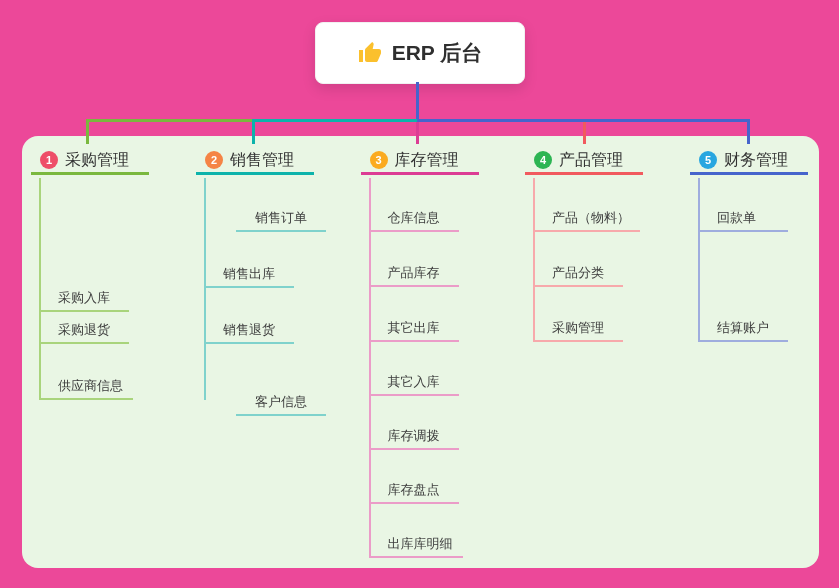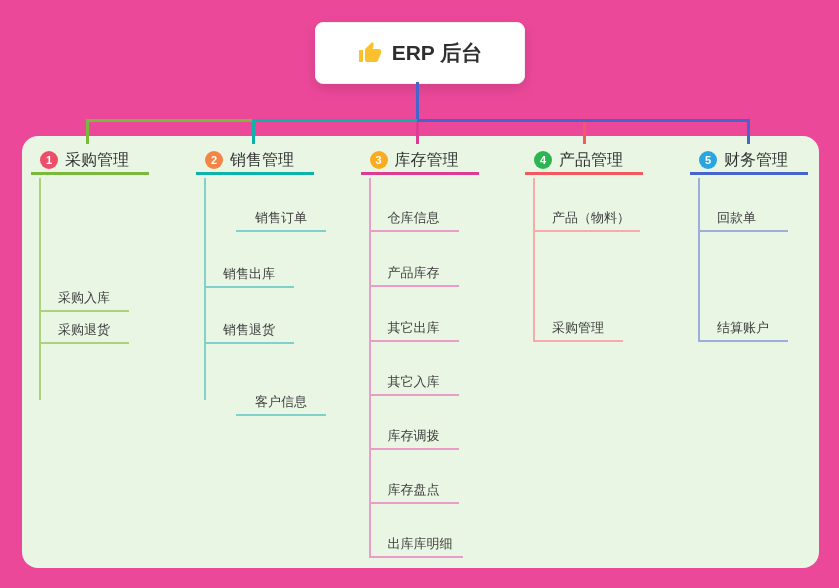--- a/index.html
+++ b/index.html
@@ -50,20 +50,21 @@
     <div style="position: absolute; left: 416px; top: 122px; width: 3px; height: 22px; background: rgb(220, 60, 148); z-index: 1;"></div>
     <div style="position: absolute; left: 583px; top: 122px; width: 3px; height: 22px; background: rgb(241, 90, 94); z-index: 1;"></div>
     <div style="position: absolute; left: 747px; top: 119px; width: 3px; height: 25px; background: rgb(70, 100, 204); z-index: 1;"></div>
     <div class="branch-header" style="left: 31px; top: 148px; width: 118px; height: 27px; border-bottom: 3px solid rgb(122, 184, 62); z-index: 2;">
       <span class="num-badge" style="background: rgb(238, 78, 104);">1</span>
       <span>采购管理</span>
     </div>
     <div style="position: absolute; left: 39px; top: 178px; width: 2px; height: 222px; background: rgb(169, 212, 124); z-index: 1;"></div>
     <div class="child-item" style="left: 39px; top: 259px; border-bottom: 2px solid rgb(169, 212, 124); z-index: 2; margin-top: 24px;">采购入库</div>
     <div class="child-item" style="left: 39px; top: 315px; border-bottom: 2px solid rgb(169, 212, 124); z-index: 2;">采购退货</div>
+    <div class="child-item" style="left: 39px; top: 371px; border-bottom: 2px solid rgb(169, 212, 124); z-index: 2;">供应商信息</div>
     <div class="branch-header" style="left: 196px; top: 148px; width: 118px; height: 27px; border-bottom: 3px solid rgb(13, 179, 171); z-index: 2;">
       <span class="num-badge" style="background: rgb(245, 132, 69);">2</span>
       <span>销售管理</span>
     </div>
     <div style="position: absolute; left: 204px; top: 178px; width: 2px; height: 222px; background: rgb(127, 210, 204); z-index: 1;"></div>
     <div class="child-item" style="left: 200px; top: 203px; border-bottom: 2px solid rgb(127, 210, 204); z-index: 2; margin-left: 36px;">销售订单</div>
     <div class="child-item" style="left: 204px; top: 259px; border-bottom: 2px solid rgb(127, 210, 204); z-index: 2;">销售出库</div>
     <div class="child-item" style="left: 204px; top: 315px; border-bottom: 2px solid rgb(127, 210, 204); z-index: 2;">销售退货</div>
     <div class="child-item" style="left: 204px; top: 387px; border-bottom: 2px solid rgb(127, 210, 204); z-index: 2; margin-left: 32px;">客户信息</div>
     <div class="branch-header" style="left: 360.5px; top: 148px; width: 118px; height: 27px; border-bottom: 3px solid rgb(220, 60, 148); z-index: 2;">
@@ -77,20 +78,21 @@
     <div class="child-item" style="left: 368.5px; top: 367px; border-bottom: 2px solid rgb(235, 156, 200); z-index: 2;">其它入库</div>
     <div class="child-item" style="left: 368.5px; top: 421px; border-bottom: 2px solid rgb(235, 156, 200); z-index: 2;">库存调拨</div>
     <div class="child-item" style="left: 368.5px; top: 475px; border-bottom: 2px solid rgb(235, 156, 200); z-index: 2;">库存盘点</div>
     <div class="child-item" style="left: 368.5px; top: 529px; border-bottom: 2px solid rgb(235, 156, 200); z-index: 2;">出库库明细</div>
     <div class="branch-header" style="left: 525px; top: 148px; width: 118px; height: 27px; border-bottom: 3px solid rgb(241, 90, 94); z-index: 2;">
       <span class="num-badge" style="background: rgb(45, 181, 83);">4</span>
       <span>产品管理</span>
     </div>
     <div style="position: absolute; left: 533px; top: 178px; width: 2px; height: 164px; background: rgb(247, 169, 171); z-index: 1;"></div>
     <div class="child-item" style="left: 533px; top: 203px; border-bottom: 2px solid rgb(247, 169, 171); z-index: 2;">产品（物料）</div>
+    <div class="child-item" style="left: 533px; top: 258px; border-bottom: 2px solid rgb(247, 169, 171); z-index: 2;">产品分类</div>
     <div class="child-item" style="left: 533px; top: 313px; border-bottom: 2px solid rgb(247, 169, 171); z-index: 2;">采购管理</div>
     <div class="branch-header" style="left: 690px; top: 148px; width: 118px; height: 27px; border-bottom: 3px solid rgb(70, 100, 204); z-index: 2;">
       <span class="num-badge" style="background: rgb(40, 166, 224);">5</span>
       <span>财务管理</span>
     </div>
     <div style="position: absolute; left: 698px; top: 178px; width: 2px; height: 164px; background: rgb(159, 173, 222); z-index: 1;"></div>
     <div class="child-item" style="left: 698px; top: 203px; border-bottom: 2px solid rgb(159, 173, 222); z-index: 2;">回款单</div>
     <div class="child-item" style="left: 698px; top: 313px; border-bottom: 2px solid rgb(159, 173, 222); z-index: 2;">结算账户</div>
   </div>
 

